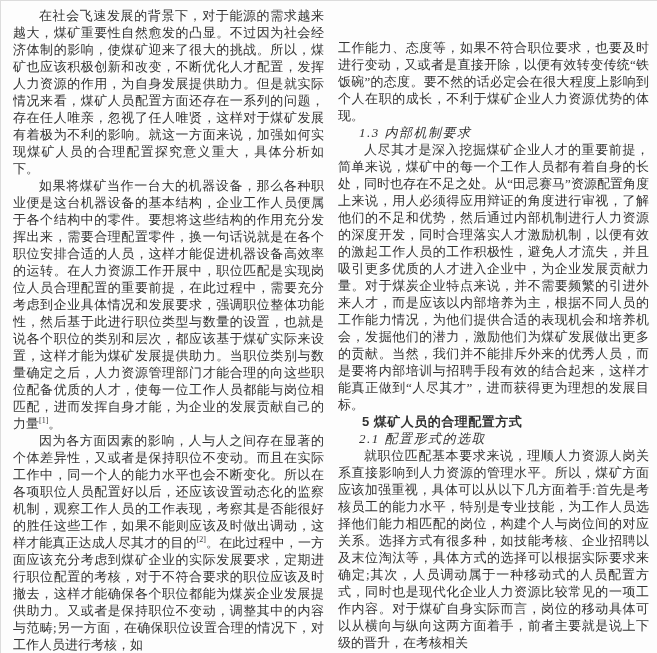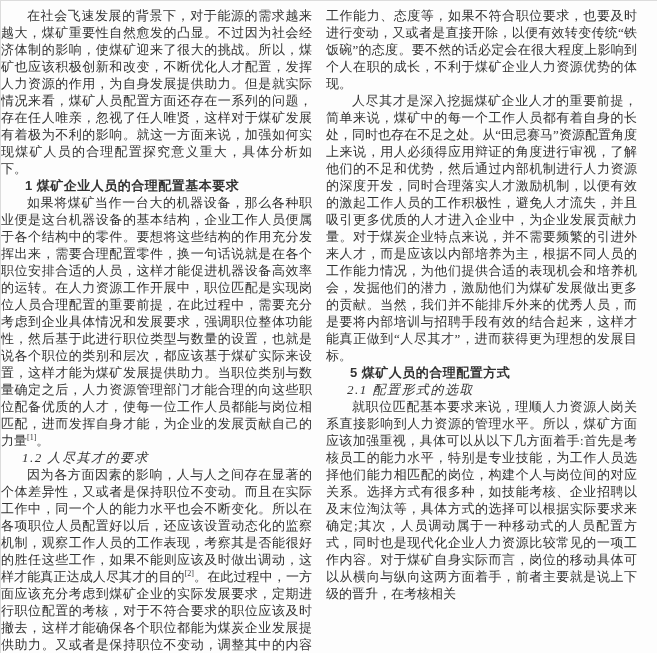--- a/index.html
+++ b/index.html
@@ -11,38 +11,38 @@
   }
   .page {
     box-sizing: border-box;
     width: 657px; height: 653px;
     background: var(--bg, #fdfdfd);
     color: var(--fg, #333333);
     border-left: 1px solid var(--edge, #dcdcdc);
     border-top: 1px solid var(--edge, #e6e6e6);
     padding: 6px 8px 0 0;
     display: flex;
-    justify-content: flex-start;
+    justify-content: flex-end;
     gap: 14px;
     font-size: 13px;
     line-height: 17px;
     text-align: justify;
   }
   .column {
     flex: 0 0 311px;
     width: 311px;
     height: 646px;
     overflow: hidden;
   }
   .column p, .column h2, .column h3 {
     margin: 0; padding: 0;
     font-size: 13px; line-height: 17px; font-weight: normal;
   }
   p.paragraph.indent { text-indent: 26px; }
-  p.paragraph.no-indent { text-indent: 0; }
+  p.paragraph.no-indent { text-indent: 0; margin-top: 32px; }
   h2.heading {
     font-family: "Liberation Sans", "DejaVu Sans", sans-serif;
     font-weight: bold;
     text-indent: 24px;
     letter-spacing: 0.5px;
   }
   h3.subheading {
     font-style: italic;
     text-indent: 21px;
     letter-spacing: 1.5px;
@@ -53,25 +53,24 @@
     vertical-align: super;
     letter-spacing: 0;
   }
 </style>
 </head>
 <body>
 
 <div class="page" style="--bg: #fdfdfd; --fg: #333333; --edge: #dcdcdc;">
   <div class="column" id="col-0">
       <p class="paragraph indent"><span>在社会飞速发展的背景下，对于能源的需求越来越大，煤矿重要性自然愈发的凸显。不过因为社会经济体制的影响，使煤矿迎来了很大的挑战。所以，煤矿也应该积极创新和改变，不断优化人才配置，发挥人力资源的作用，为自身发展提供助力。但是就实际情况来看，煤矿人员配置方面还存在一系列的问题，存在任人唯亲，忽视了任人唯贤，这样对于煤矿发展有着极为不利的影响。就这一方面来说，加强如何实现煤矿人员的合理配置探究意义重大，具体分析如下。</span></p>
-      <h2 class="heading"><span>1 煤矿企业人员的合理配置基本要求</span></h2>
       <p class="paragraph indent"><span>如果将煤矿当作一台大的机器设备，那么各种职业便是这台机器设备的基本结构，企业工作人员便属于各个结构中的零件。要想将这些结构的作用充分发挥出来，需要合理配置零件，换一句话说就是在各个职位安排合适的人员，这样才能促进机器设备高效率的运转。在人力资源工作开展中，职位匹配是实现岗位人员合理配置的重要前提，在此过程中，需要充分考虑到企业具体情况和发展要求，强调职位整体功能性，然后基于此进行职位类型与数量的设置，也就是说各个职位的类别和层次，都应该基于煤矿实际来设置，这样才能为煤矿发展提供助力。当职位类别与数量确定之后，人力资源管理部门才能合理的向这些职位配备优质的人才，使每一位工作人员都能与岗位相匹配，进而发挥自身才能，为企业的发展贡献自己的力量</span><sup class="cite">[1]</sup><span>。</span></p>
-      <h3 class="subheading"><span>1.2 人尽其才的要求</span></h3>
       <p class="paragraph indent"><span>因为各方面因素的影响，人与人之间存在显著的个体差异性，又或者是保持职位不变动。而且在实际工作中，同一个人的能力水平也会不断变化。所以在各项职位人员配置好以后，还应该设置动态化的监察机制，观察工作人员的工作表现，考察其是否能很好的胜任这些工作，如果不能则应该及时做出调动，这样才能真正达成人尽其才的目的</span><sup class="cite">[2]</sup><span>。在此过程中，一方面应该充分考虑到煤矿企业的实际发展要求，定期进行职位配置的考核，对于不符合要求的职位应该及时撤去，这样才能确保各个职位都能为煤炭企业发展提供助力。又或者是保持职位不变动，调整其中的内容与范畴;另一方面，在确保职位设置合理的情况下，对工作人员进行考核，如</span></p>
     </div>
   <div class="column" id="col-1">
       <p class="paragraph no-indent"><span>工作能力、态度等，如果不符合职位要求，也要及时进行变动，又或者是直接开除，以便有效转变传统“铁饭碗”的态度。要不然的话必定会在很大程度上影响到个人在职的成长，不利于煤矿企业人力资源优势的体现。</span></p>
+      <h3 class="subheading"><span>1.3 内部机制要求</span></h3>
       <p class="paragraph indent"><span>人尽其才是深入挖掘煤矿企业人才的重要前提，简单来说，煤矿中的每一个工作人员都有着自身的长处，同时也存在不足之处。从“田忌赛马”资源配置角度上来说，用人必须得应用辩证的角度进行审视，了解他们的不足和优势，然后通过内部机制进行人力资源的深度开发，同时合理落实人才激励机制，以便有效的激起工作人员的工作积极性，避免人才流失，并且吸引更多优质的人才进入企业中，为企业发展贡献力量。对于煤炭企业特点来说，并不需要频繁的引进外来人才，而是应该以内部培养为主，根据不同人员的工作能力情况，为他们提供合适的表现机会和培养机会，发掘他们的潜力，激励他们为煤矿发展做出更多的贡献。当然，我们并不能排斥外来的优秀人员，而是要将内部培训与招聘手段有效的结合起来，这样才能真正做到“人尽其才”，进而获得更为理想的发展目标。</span></p>
       <h2 class="heading"><span>5 煤矿人员的合理配置方式</span></h2>
       <h3 class="subheading"><span>2.1 配置形式的选取</span></h3>
       <p class="paragraph indent"><span>就职位匹配基本要求来说，理顺人力资源人岗关系直接影响到人力资源的管理水平。所以，煤矿方面应该加强重视，具体可以从以下几方面着手:首先是考核员工的能力水平，特别是专业技能，为工作人员选择他们能力相匹配的岗位，构建个人与岗位间的对应关系。选择方式有很多种，如技能考核、企业招聘以及末位淘汰等，具体方式的选择可以根据实际要求来确定;其次，人员调动属于一种移动式的人员配置方式，同时也是现代化企业人力资源比较常见的一项工作内容。对于煤矿自身实际而言，岗位的移动具体可以从横向与纵向这两方面着手，前者主要就是说上下级的晋升，在考核相关</span></p>
     </div>
 </div>
 
 </body></html>

